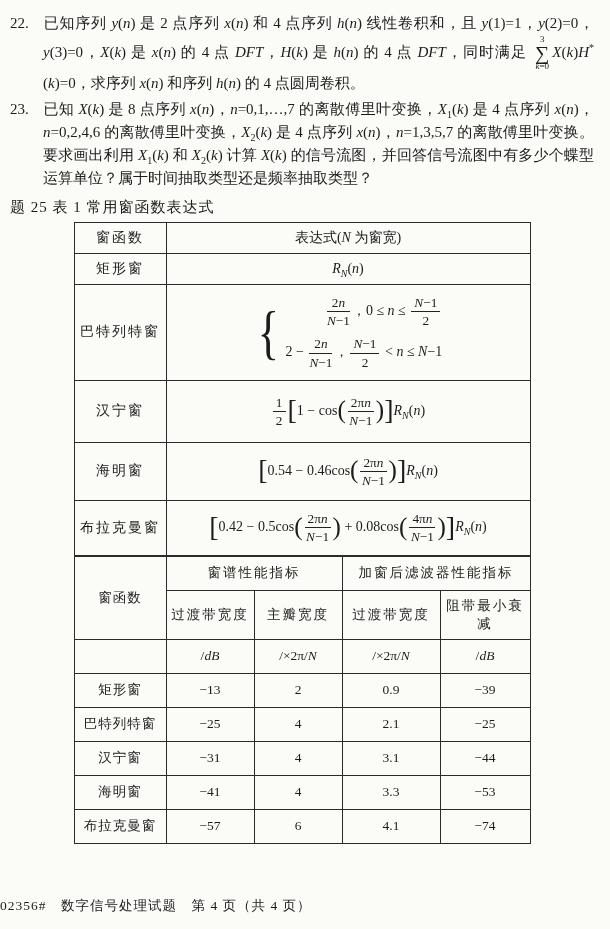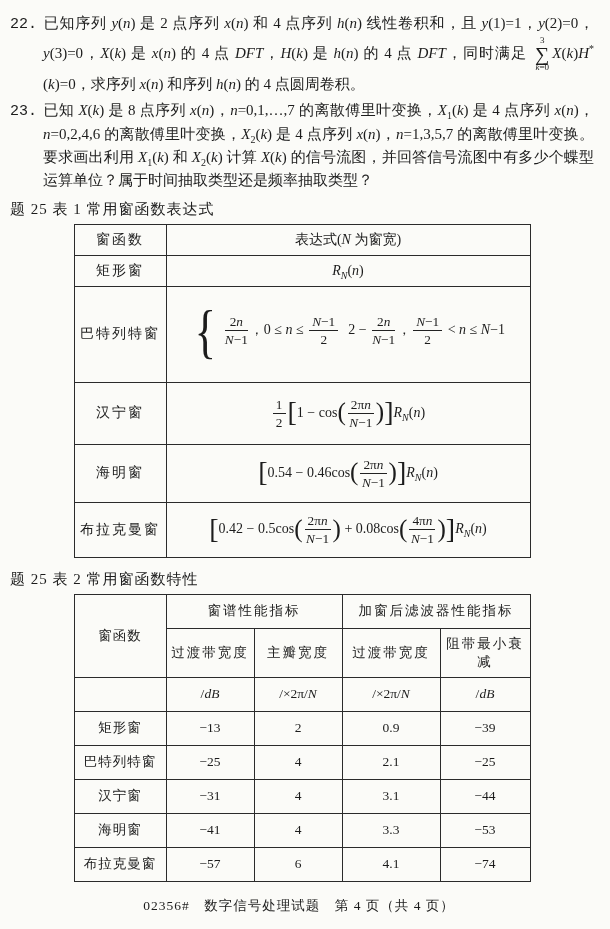--- a/index.html
+++ b/index.html
@@ -13,37 +13,37 @@
   }
   .page{
     box-sizing:border-box;
     width:610px;height:929px;
     padding:12px 16px 0 10px;
     position:relative;
   }
   
   .questions{font-size:15px;line-height:23px;text-align:justify;}
   .q{padding-left:33px;margin-bottom:3px;}
-  .qnum{display:inline-block;width:33px;margin-left:-33px;font-family:Liberation Mono, monospace;}
+  .qnum{display:inline-block;width:33px;margin-left:-33px;}
   .qtext i{font-family:"Liberation Serif","DejaVu Serif",serif;}
   sup,sub{font-size:10px;line-height:0;}
   
   .sum{display:inline-flex;flex-direction:column;align-items:center;vertical-align:middle;line-height:1;margin:0 3px;}
   .sum .lim{font-size:9px;line-height:1.1;}
   .sum .sig{font-size:20px;line-height:0.85;}
   
   .frac{display:inline-block;vertical-align:middle;text-align:center;line-height:1.15;font-size:0.95em;margin:0 2px;}
   .frac .num{display:block;border-bottom:1px solid #222;padding:0 3px 1px;}
   .frac .den{display:block;padding-top:1px;}
   
   .bp{font-size:1.8em;vertical-align:middle;line-height:0;display:inline-block;transform:translateY(-1px);font-weight:400;}
   .bk{font-size:2.0em;vertical-align:middle;line-height:0;display:inline-block;transform:translateY(-1px);font-weight:400;}
   .piecewise{display:inline-flex;align-items:center;}
   .brace{font-size:60px;line-height:0;display:inline-block;transform:scaleX(0.75);margin-right:3px;font-weight:300;}
-  .cases{display:inline-flex;align-items:flex-end;gap:8px;}
+  .cases{display:inline-flex;flex-direction:column;align-items:flex-end;gap:8px;}
   .case-line{white-space:nowrap;}
   
   .tbl-title{text-align:left;font-size:15px;margin:8px 0 5px;letter-spacing:1px;}
   table{border-collapse:collapse;margin:0 auto;table-layout:fixed;}
   td{border:1px solid #2b2b2b;text-align:center;vertical-align:middle;padding:6px 2px;}
   .t1,.t2{border:1.5px solid #222;}
   .t1{width:456px;font-size:14px;}
   .t1 .name-cell{letter-spacing:2px;}
   .t1 tr.rh{height:30px;}
   .t1 tr.r-rect{height:30px;}
@@ -51,21 +51,21 @@
   .t1 tr.r-hann{height:62px;}
   .t1 tr.r-hamm{height:58px;}
   .t1 tr.r-black{height:55px;}
   .t2{width:456px;font-size:13.5px;}
   .t2 td{height:21px;}
   .t2 .head{letter-spacing:2px;text-align:center;}
   .t2 .name-cell{letter-spacing:1px;}
   
   .footer{
     position:absolute;left:0;right:12px;bottom:14px;
-    text-align:center;font-size:13.5px;letter-spacing:1px;
+    text-align:left;font-size:13.5px;letter-spacing:1px;
   }
 </style>
 </head>
 <body>
 
 <div class="page">
 
   <div class="questions">
     <div class="q">
       <span class="qnum">22.</span><span class="qtext">已知序列 <i>y</i>(<i>n</i>) 是 2 点序列 <i>x</i>(<i>n</i>) 和 4 点序列 <i>h</i>(<i>n</i>) 线性卷积和，且 <i>y</i>(1)=1，<i>y</i>(2)=0，<i>y</i>(3)=0，<i>X</i>(<i>k</i>) 是 <i>x</i>(<i>n</i>) 的 4 点 <i>DFT</i>，<i>H</i>(<i>k</i>) 是 <i>h</i>(<i>n</i>) 的 4 点 <i>DFT</i>，同时满足 <span class="sum">
@@ -113,21 +113,20 @@
       <td class="name-cell">海明窗</td>
       <td><span class="bk">[</span>0.54 − 0.46cos<span class="bp">(</span><span class="frac"><span class="num">2π<i>n</i></span><span class="den"><i>N</i>−1</span></span><span class="bp">)</span><span class="bk">]</span><i>R</i><sub><i>N</i></sub>(<i>n</i>)</td>
     </tr>
     <tr class="r-black">
       <td class="name-cell">布拉克曼窗</td>
       <td><span class="bk">[</span>0.42 − 0.5cos<span class="bp">(</span><span class="frac"><span class="num">2π<i>n</i></span><span class="den"><i>N</i>−1</span></span><span class="bp">)</span> + 0.08cos<span class="bp">(</span><span class="frac"><span class="num">4π<i>n</i></span><span class="den"><i>N</i>−1</span></span><span class="bp">)</span><span class="bk">]</span><i>R</i><sub><i>N</i></sub>(<i>n</i>)</td>
     </tr>
   </tbody>
     </table>
 
-  <div class="tbl-title" style="margin-top:12px;">题 25 表 2 常用窗函数特性</div>
 
   <table class="t2">
     <colgroup>
         <col style="width:92px">
         <col style="width:88px">
         <col style="width:88px">
         <col style="width:98px">
         <col style="width:90px">
       </colgroup>
     <tbody>

